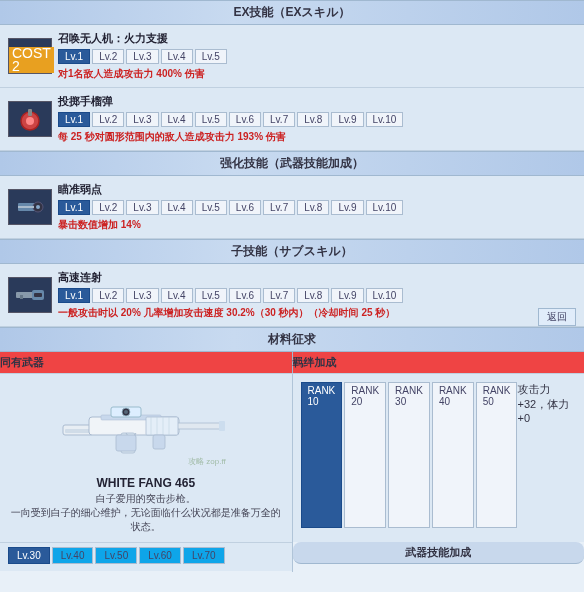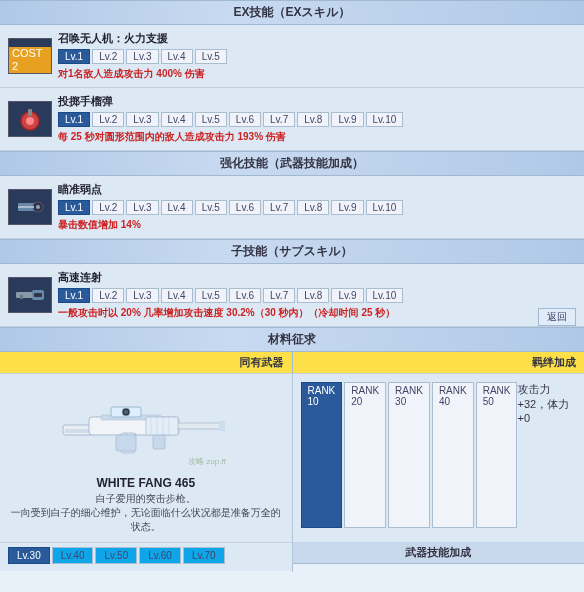--- a/index.html
+++ b/index.html
@@ -47,21 +47,21 @@
       width: 32px;
       height: 28px;
     }
 
     .cost-badge {
       position: absolute;
       bottom: 0;
       left: 0;
       background: #e8a020;
       color: #fff;
-      font-size: 11px;
+      font-size: 14px;
       padding: 0 3px;
       line-height: 13px;
     }
 
     .skill-content {
       flex: 1;
     }
 
     .skill-name {
       font-size: 11px;
@@ -105,23 +105,23 @@
       background: #dce8f4;
     }
 
     .materials-header-row {
       display: flex;
       border-bottom: 1px solid #c0d0e0;
     }
 
     .mat-col-header {
       flex: 1;
-      text-align: right;
-      padding: 3px 8px;
-      background: #fde047;
+      text-align: left;
+      padding: 3px 0;
+      background: #ef4444;
       font-size: 11px;
       color: #334;
       font-weight: bold;
       border-right: 1px solid #a0b8d0;
     }
 
     .mat-col-header:last-child { border-right: none; }
 
     .materials-body {
       display: flex;
@@ -233,20 +233,21 @@
     }
 
     .wb-header {
       background: #c8d8ec;
       text-align: center;
       padding: 3px 0;
       font-size: 11px;
       font-weight: bold;
       color: #334;
       border-bottom: 1px solid #a0b8d0;
+      border-radius: 8px;
     }
 
     .wb-body {
       padding: 4px 8px;
     }
 
     .revert-btn {
       font-size: 10px;
       color: #446;
       background: #e0ecfa;

